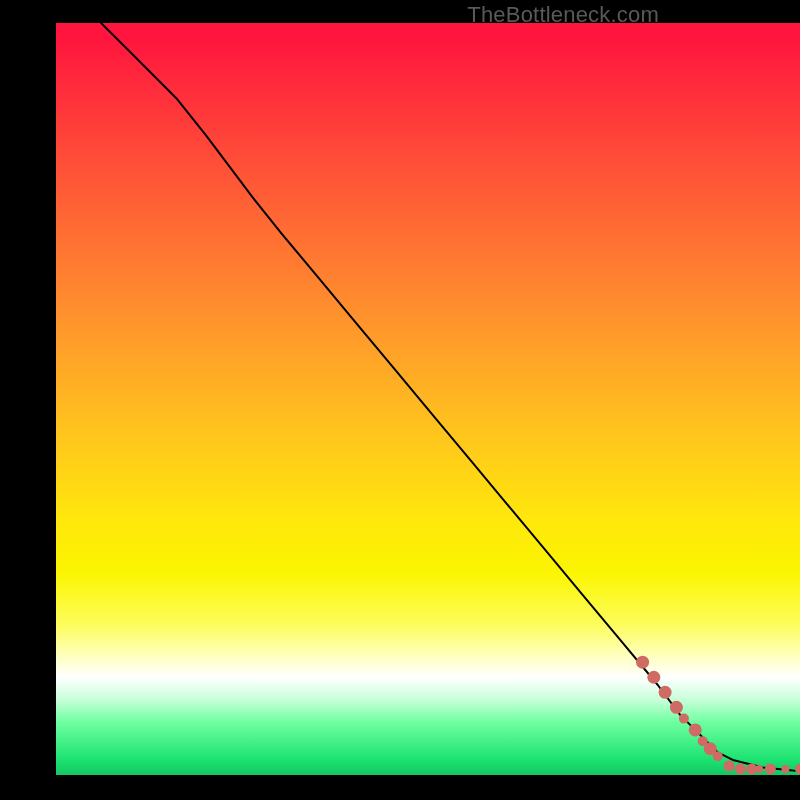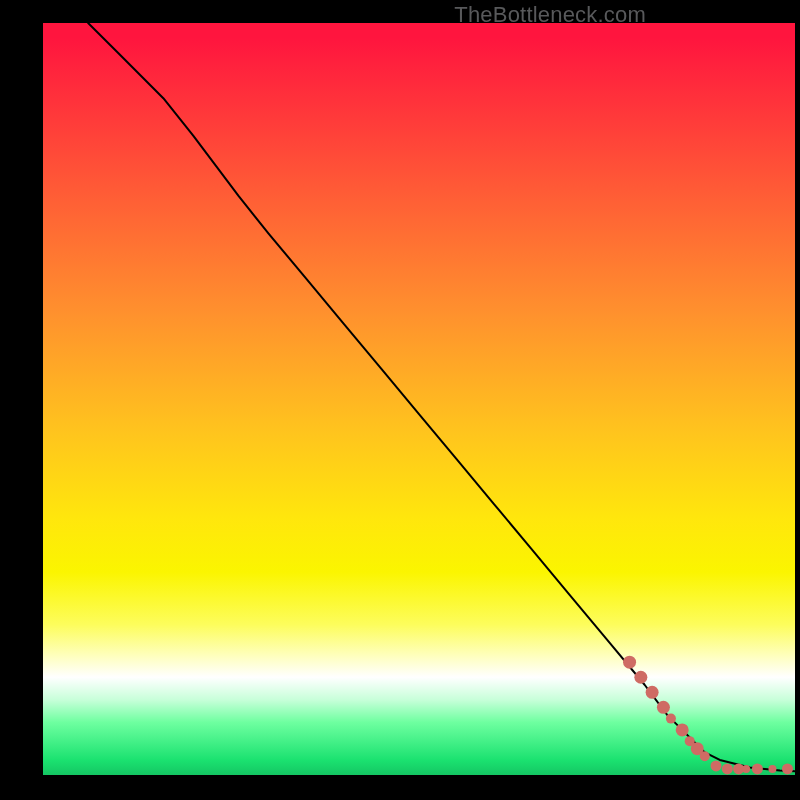--- a/index.html
+++ b/index.html
@@ -6,21 +6,21 @@
     margin: 0;
     padding: 0;
     width: 800px;
     height: 800px;
     background: #000;
     overflow: hidden;
     font-family: Arial, Helvetica, sans-serif;
   }
   .frame {
     position: absolute;
-    left: 0;
+    left: 13px;
     top: 0;
     width: 652px;
     height: 800px;
     background: #000;
   }
   .plot {
     position: absolute;
     left: 43px;
     top: 23px;
     width: 752px;

